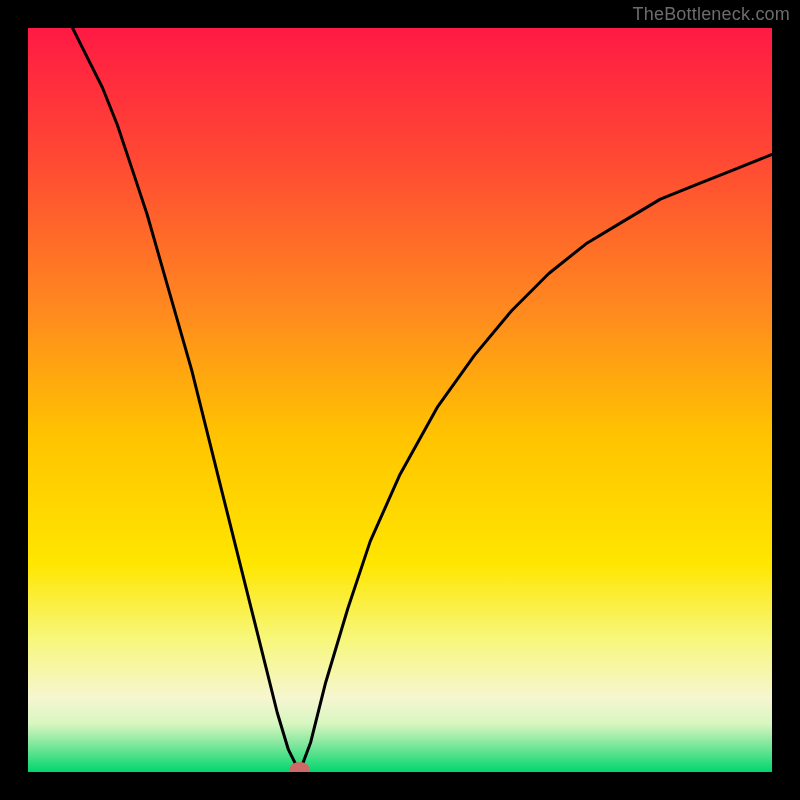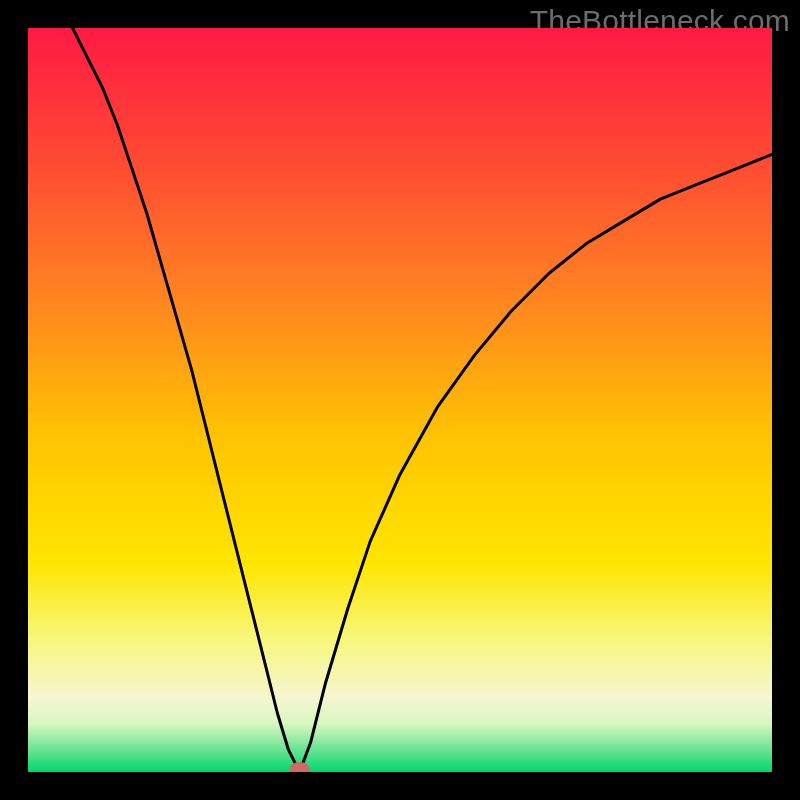--- a/index.html
+++ b/index.html
@@ -21,21 +21,21 @@
     left: 28px;
     top: 28px;
     width: 744px;
     height: 744px;
   }
   .watermark {
     position: absolute;
     top: 4px;
     right: 10px;
     color: #6c6c6c;
-    font-size: 30px;
+    font-size: 18px;
     font-weight: 500;
     letter-spacing: 0.2px;
   }
   svg {
     display: block;
   }
 </style>
 </head>
 <body>
 

